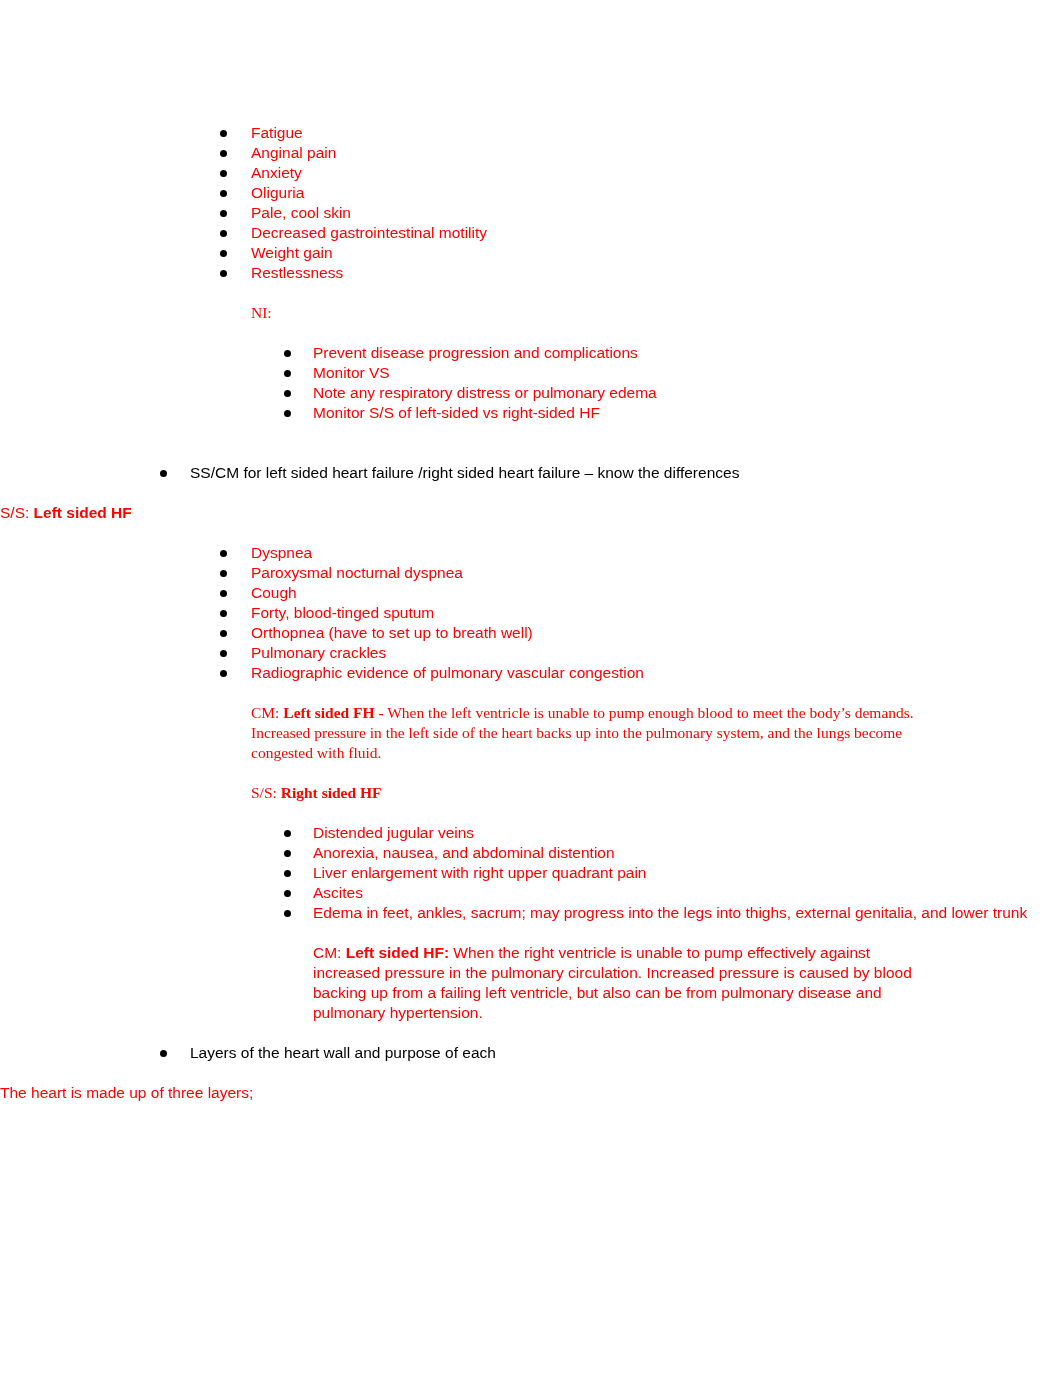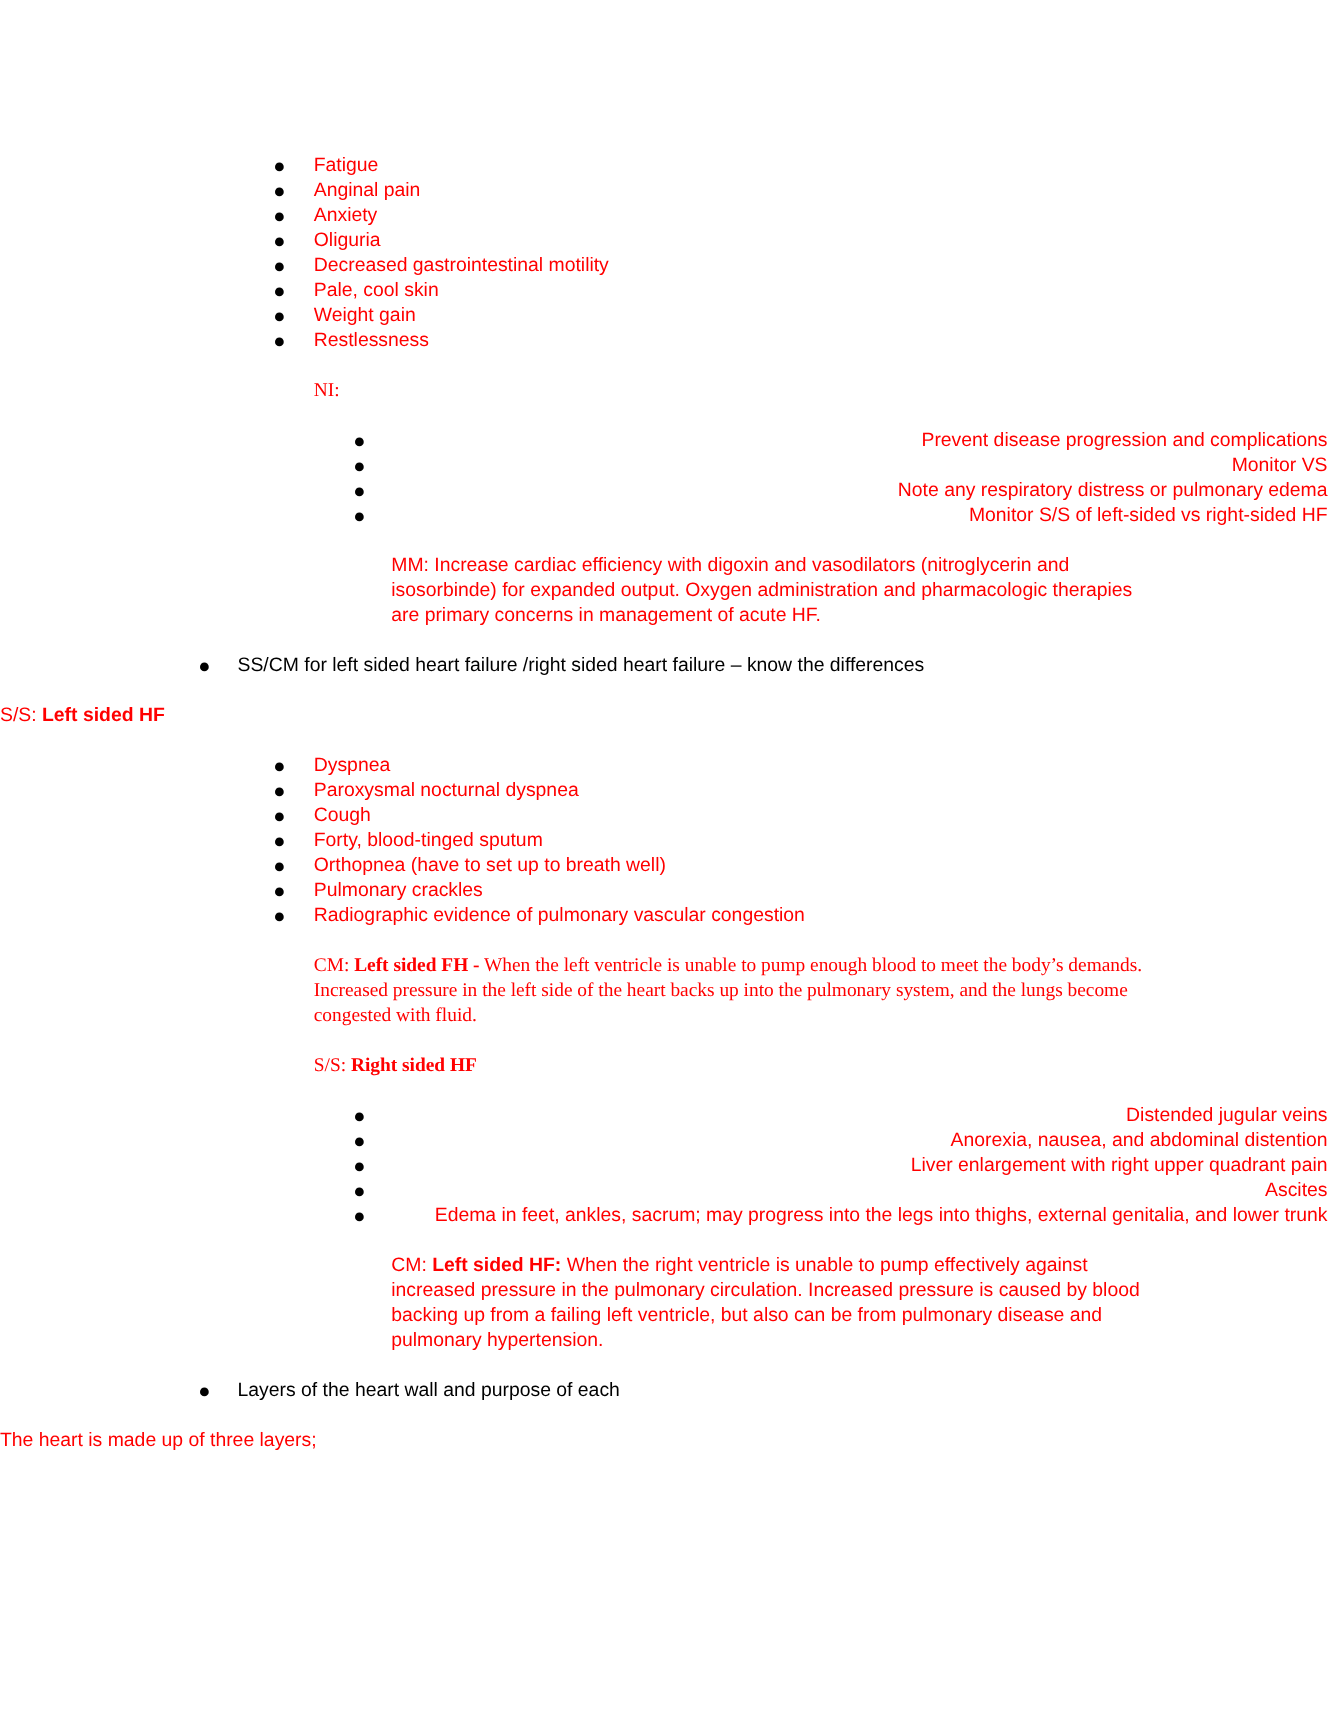--- a/index.html
+++ b/index.html
@@ -55,21 +55,21 @@
   
   .lvl1 > li > .bullet { left: 160px; }
   .lvl1 > li > .li-text { margin-left: 190px; }
 
   
   .lvl2 > li > .bullet { left: 220px; }
   .lvl2 > li > .li-text { margin-left: 251px; }
 
   
   .lvl3 > li > .bullet { left: 284px; }
-  .lvl3 > li > .li-text { margin-left: 313px; text-align: right; }
+  .lvl3 > li > .li-text { margin-left: 313px; }
 
   
   .para {
     margin: 0;
   }
   .ind-188 { }
   .ind-251 { padding-left: 251px; font-family: Liberation Serif, serif; }
   .ind-313 { padding-left: 313px; }
 
   .w-right-930 { padding-right: 132px; }   
@@ -102,28 +102,28 @@
       <li>
         <span class="bullet"></span>
         <span class="li-text red">Anxiety</span>
       </li>
       <li>
         <span class="bullet"></span>
         <span class="li-text red">Oliguria</span>
       </li>
       <li>
         <span class="bullet"></span>
+        <span class="li-text red">Pale, cool skin</span>
+      </li>
+      <li>
+        <span class="bullet"></span>
         <span class="li-text red">Decreased gastrointestinal motility</span>
       </li>
       <li>
         <span class="bullet"></span>
-        <span class="li-text red">Pale, cool skin</span>
-      </li>
-      <li>
-        <span class="bullet"></span>
         <span class="li-text red">Weight gain</span>
       </li>
       <li>
         <span class="bullet"></span>
         <span class="li-text red">Restlessness</span>
       </li>
     </ul>
 
     <div class="gap-20"></div>
 
@@ -145,21 +145,20 @@
         <span class="li-text red">Note any respiratory distress or pulmonary edema</span>
       </li>
       <li>
         <span class="bullet"></span>
         <span class="li-text red">Monitor S/S of left-sided vs right-sided HF</span>
       </li>
     </ul>
 
     <div class="gap-20"></div>
 
-    <p class="para ind-313 w-right-930 red">MM: Increase cardiac efficiency with digoxin and vasodilators (nitroglycerin and isosorbinde) for expanded output. Oxygen administration and pharmacologic therapies are primary concerns in management of acute HF.</p>
 
     <div class="gap-20"></div>
 
     <ul class="lst lvl1">
       <li>
         <span class="bullet"></span>
         <span class="li-text blk">SS/CM for left sided heart failure /right sided heart failure – know the differences</span>
       </li>
     </ul>
 

